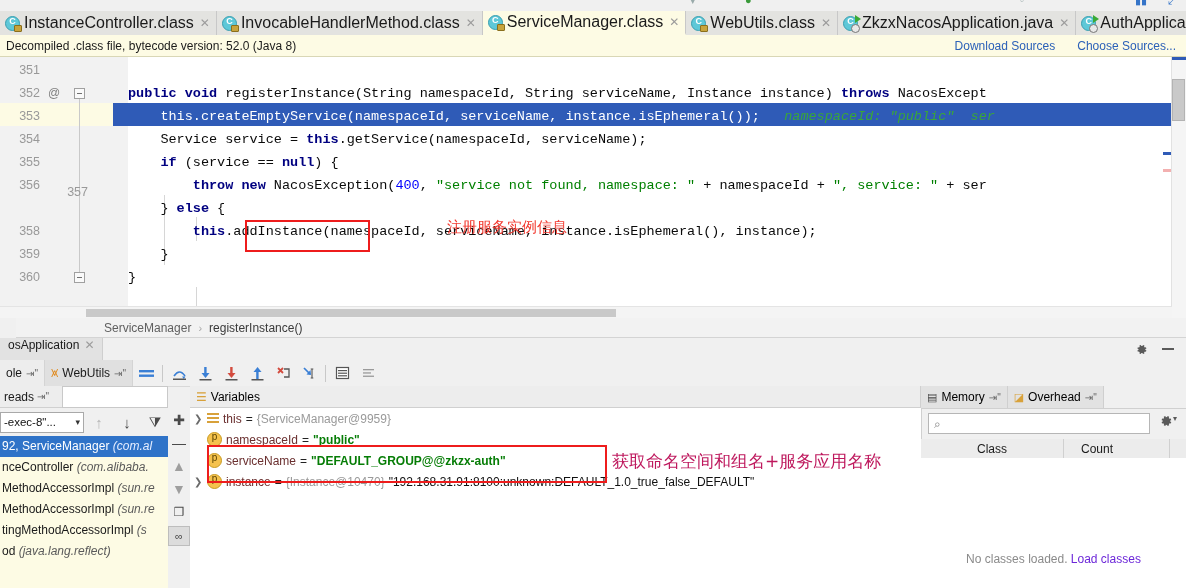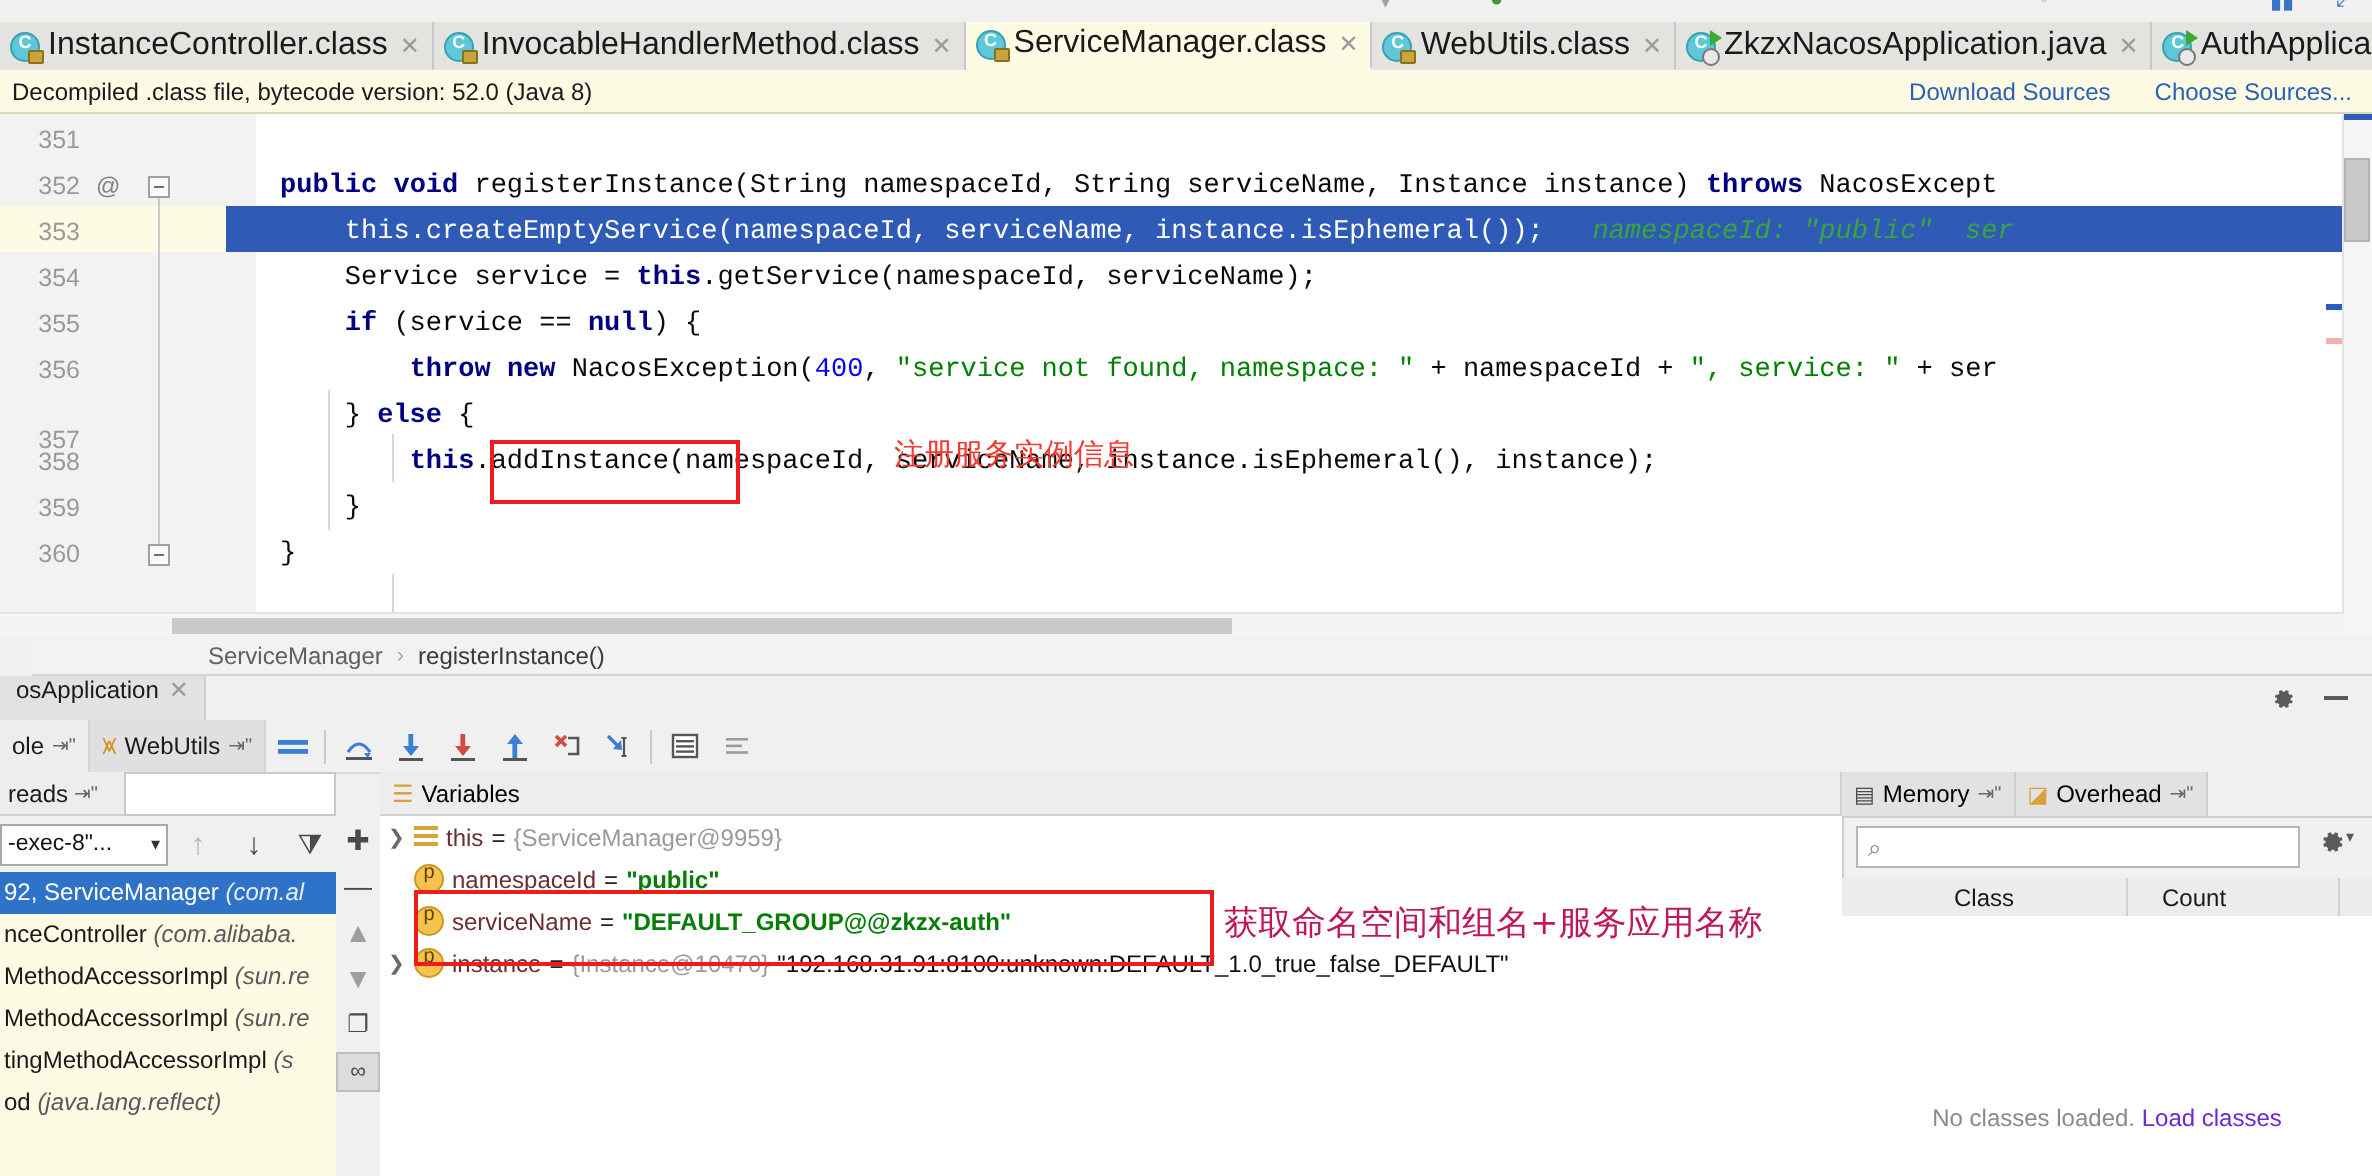--- a/index.html
+++ b/index.html
@@ -54,21 +54,21 @@
 
   
   .editor{position:absolute;left:0;top:57px;width:1186px;height:261px;background:#ffffff;overflow:hidden;}
   .gutter{position:absolute;left:0;top:0;width:72px;height:261px;background:#f2f2f2;
     border-right:1px solid #e6e6e6;}
   .gutter2{position:absolute;left:72px;top:0;width:56px;height:261px;background:#f2f2f2;}
   .codearea{position:absolute;left:0;top:0;width:1186px;height:261px;
     font-family:"Liberation Mono","DejaVu Sans Mono",monospace;font-size:13.5px;}
   .ln{position:absolute;left:0;width:40px;text-align:right;color:#999;font-size:12.5px;
      font-family:"Liberation Sans",sans-serif;}
-  .codeline{position:absolute;left:140px;white-space:pre;color:#0a0a0a;letter-spacing:0px;}
+  .codeline{position:absolute;left:128px;white-space:pre;color:#0a0a0a;letter-spacing:0px;}
   .hl-row{position:absolute;left:0;width:1186px;height:23px;background:#fdfbe4;}
   .sel-row{position:absolute;left:128px;width:1058px;height:23px;background:#2f5bb7;}
   .sel-gutterbar{position:absolute;left:113px;width:15px;height:23px;background:#2f5bb7;}
   .kw{color:#000080;font-weight:bold;}
   .str{color:#008000;}
   .num{color:#0000ff;}
   .hint{color:#3aa63a;font-style:italic;}
   .sel{color:#ffffff;}
   .at{position:absolute;left:48px;color:#808080;font-size:12px;font-family:"Liberation Sans",sans-serif;}
   .fold{position:absolute;left:74px;width:11px;height:11px;border:1px solid #a0a0a0;background:#fafafa;
@@ -282,21 +282,21 @@
 
       <div class="ln" style="top:75px;">354</div>
       <div class="codeline" style="top:75px;">    Service service = <span class="kw">this</span>.getService(namespaceId, serviceName);</div>
 
       <div class="ln" style="top:98px;">355</div>
       <div class="codeline" style="top:98px;">    <span class="kw">if</span> (service == <span class="kw">null</span>) {</div>
 
       <div class="ln" style="top:121px;">356</div>
       <div class="codeline" style="top:121px;">        <span class="kw">throw</span> <span class="kw">new</span> NacosException(<span class="num">400</span>, <span class="str">"service not found, namespace: "</span> + namespaceId + <span class="str">", service: "</span> + ser</div>
 
-      <div class="ln" style="top:156px;">357</div>
+      <div class="ln" style="top:128px;padding-left:48px;">357</div>
       <div class="codeline" style="top:144px;">    } <span class="kw">else</span> {</div>
 
       <div class="ln" style="top:167px;">358</div>
       <div class="codeline" style="top:167px;">        <span class="kw">this</span>.addInstance(namespaceId, serviceName, instance.isEphemeral(), instance);</div>
 
       <div class="ln" style="top:190px;">359</div>
       <div class="codeline" style="top:190px;">    }</div>
 
       <div class="ln" style="top:213px;">360</div>
       <div class="fold" style="top:215px;"></div>

